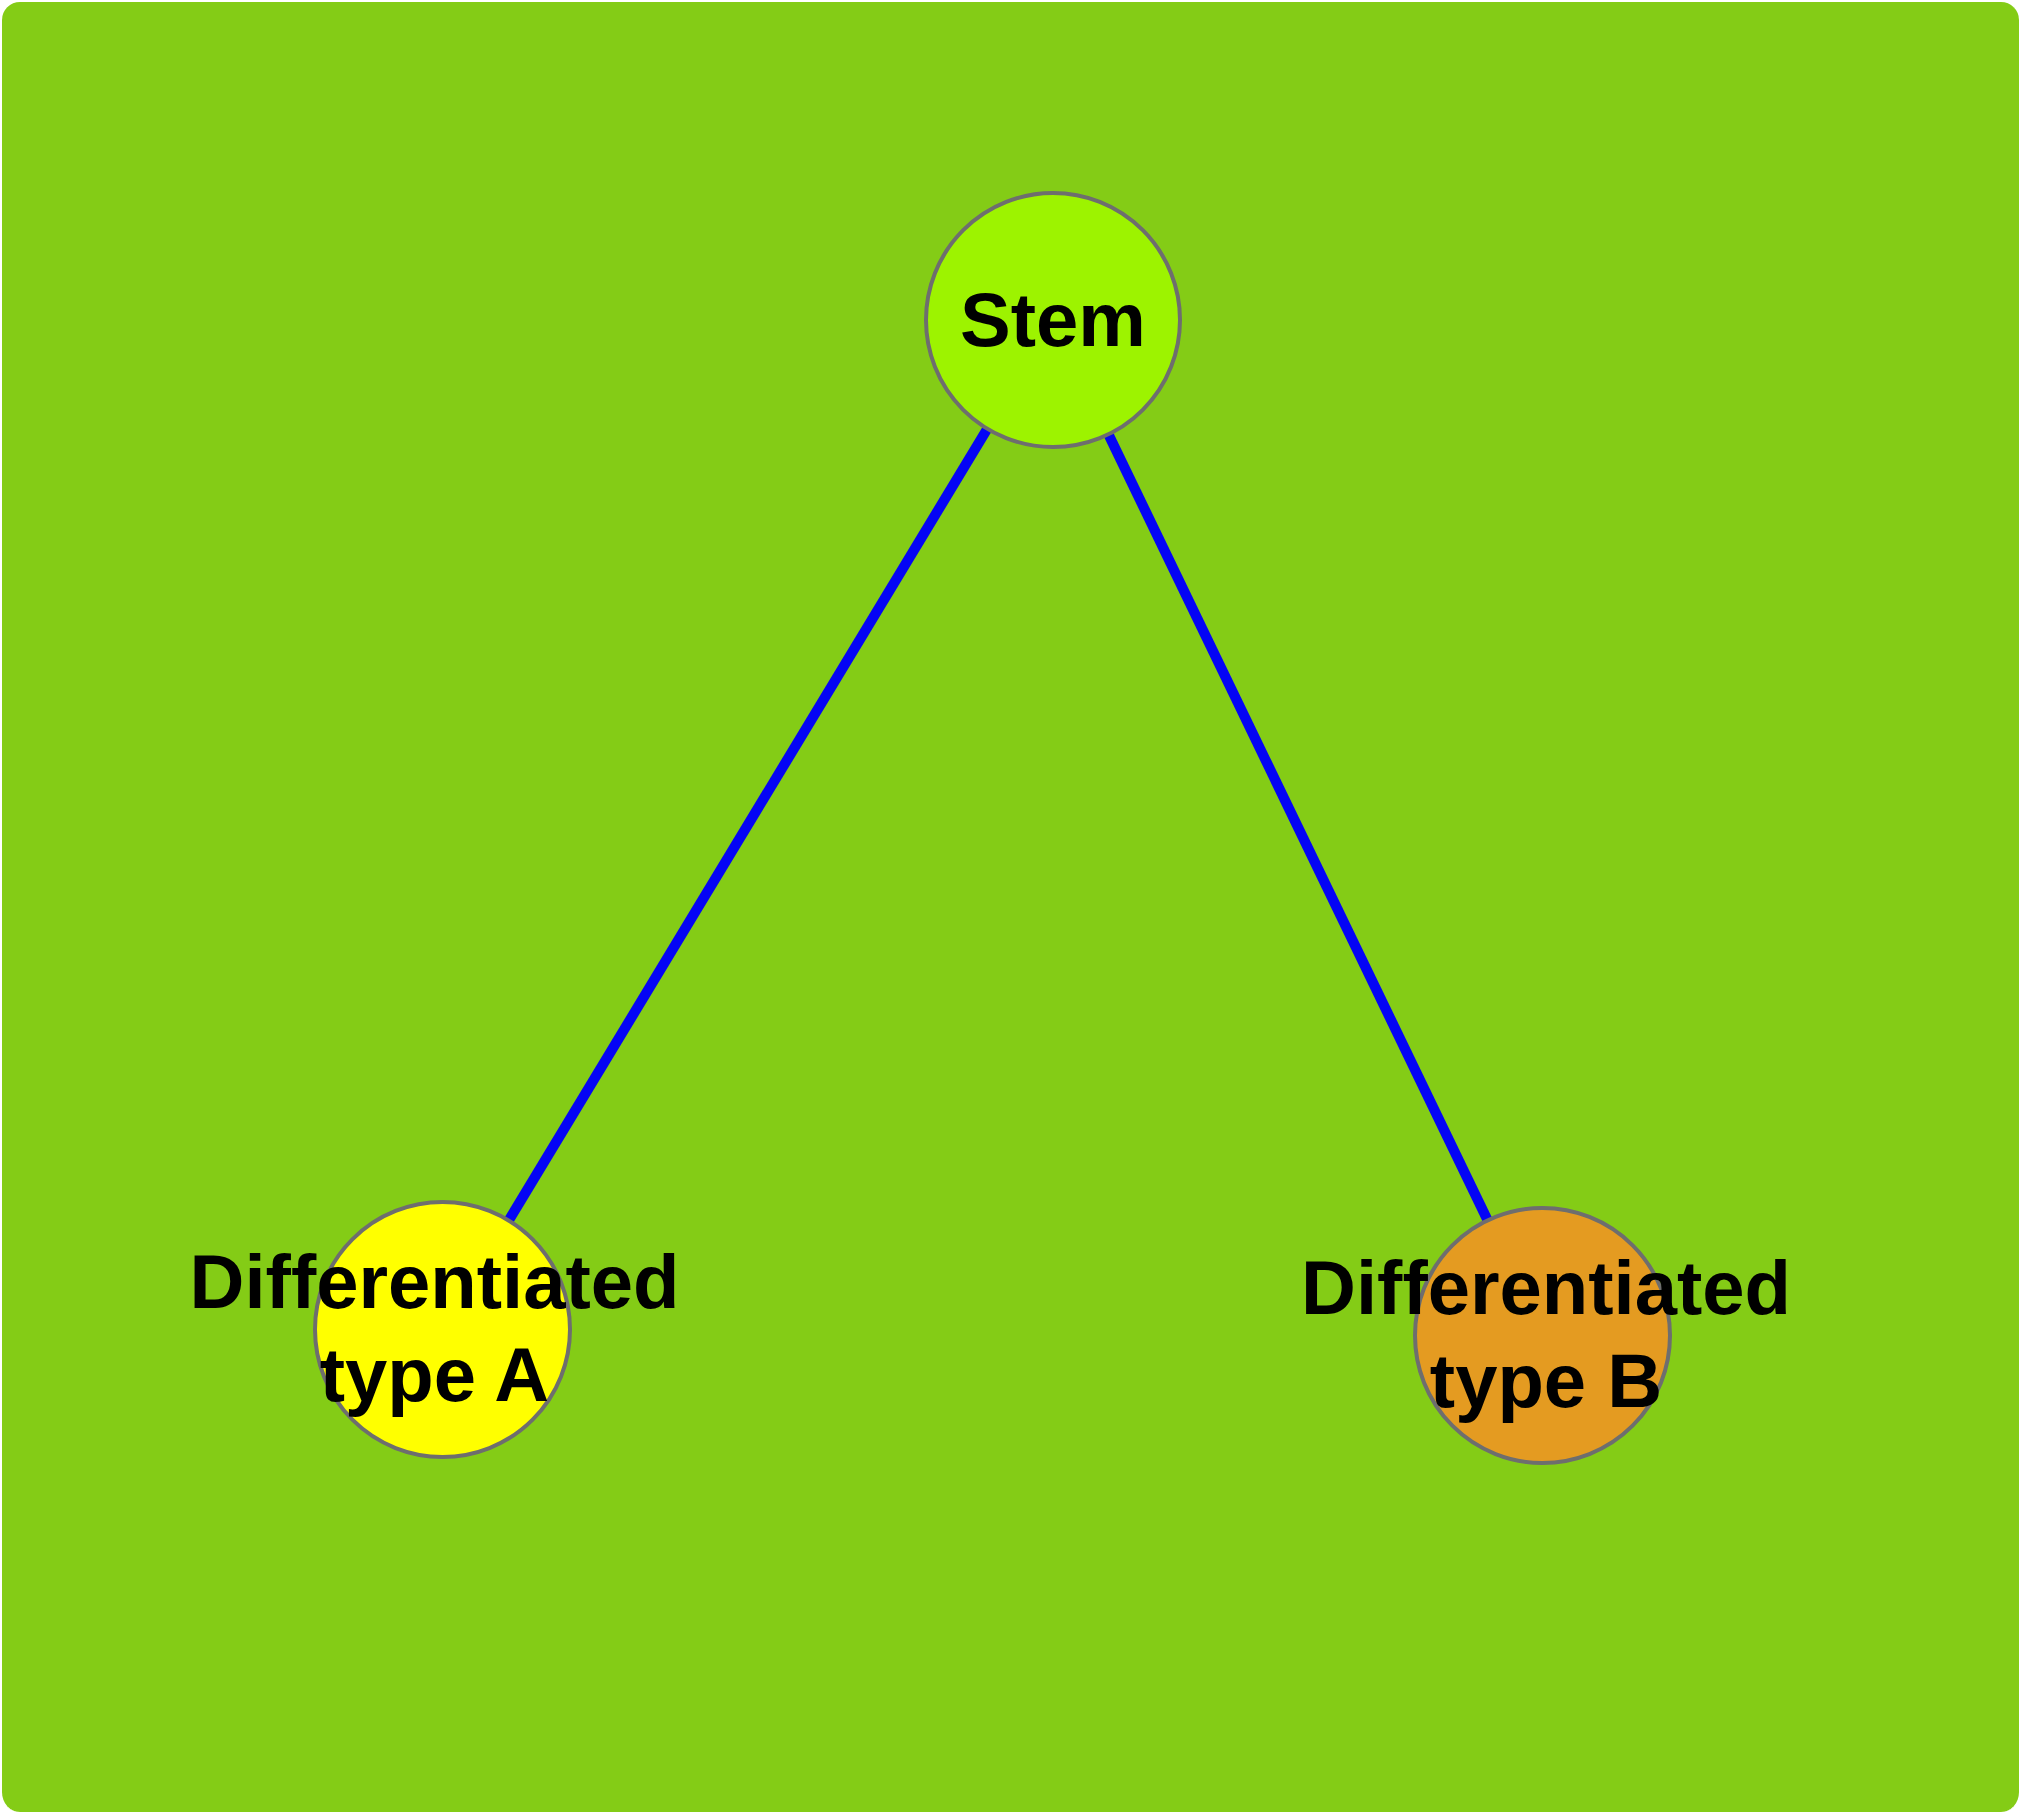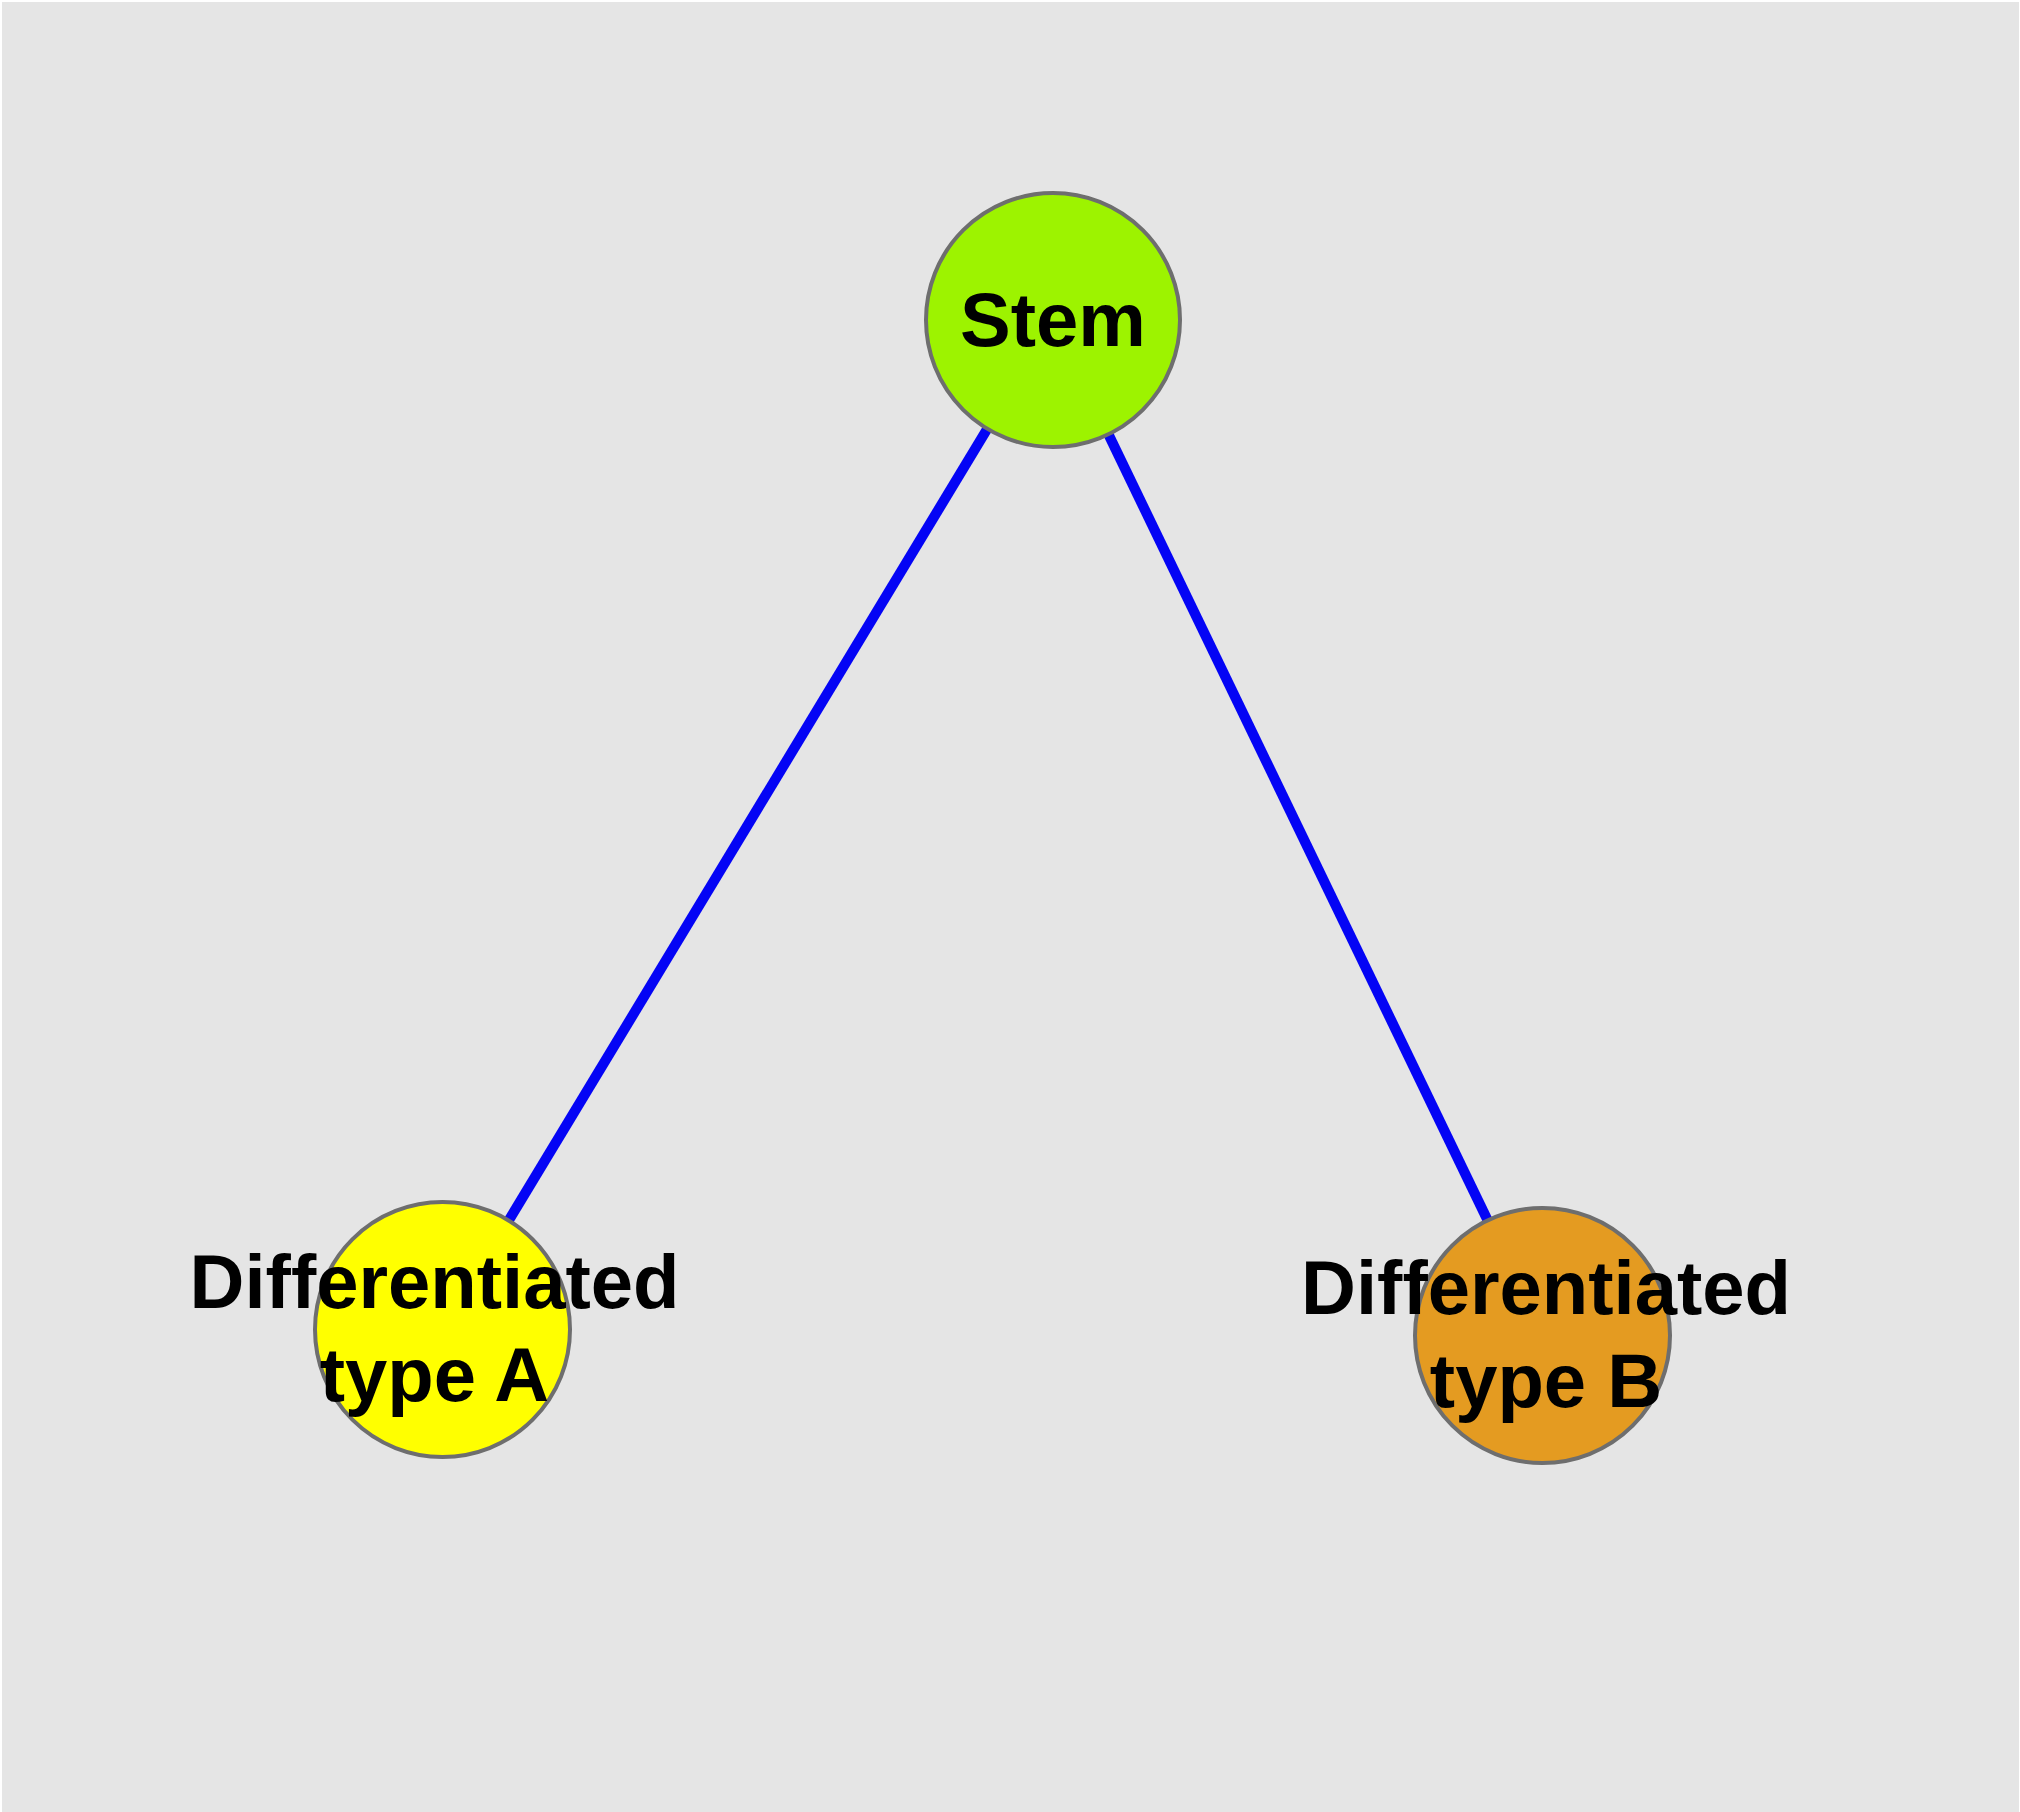--- a/index.html
+++ b/index.html
@@ -50,21 +50,21 @@
     white-space: pre-line;
     pointer-events: none;
   }
   .label-stem   { left: 712px;  top: 233px;  width: 678px;  height: 170px; }
   .label-type-a { left: 8.5px;   top: 1200px; width: 848px; height: 254px; }
   .label-type-b { left: 1120px; top: 1206px; width: 848px; height: 254px; }
 </style>
 </head>
 <body>
 
-<div class="canvas" style="background: #e5e5e5;">
+<div class="canvas" style="background: #84cc16; border-radius: 20px;">
 
   <svg class="edges-svg" viewBox="0 0 2384 2138" xmlns="http://www.w3.org/2000/svg">
     <line x1="1240" y1="375" x2="520" y2="1566" style="stroke: rgb(4, 4, 245);"></line>
     <line x1="1240" y1="375" x2="1818" y2="1573" style="stroke: rgb(4, 4, 245);"></line>
   </svg>
 
   <div class="node node-stem" style="background: rgb(157, 243, 0); border-color: rgb(110, 110, 110);"></div>
 
   <div class="node node-type-a" style="background: rgb(255, 255, 0); border-color: rgb(110, 110, 110);"></div>
 

